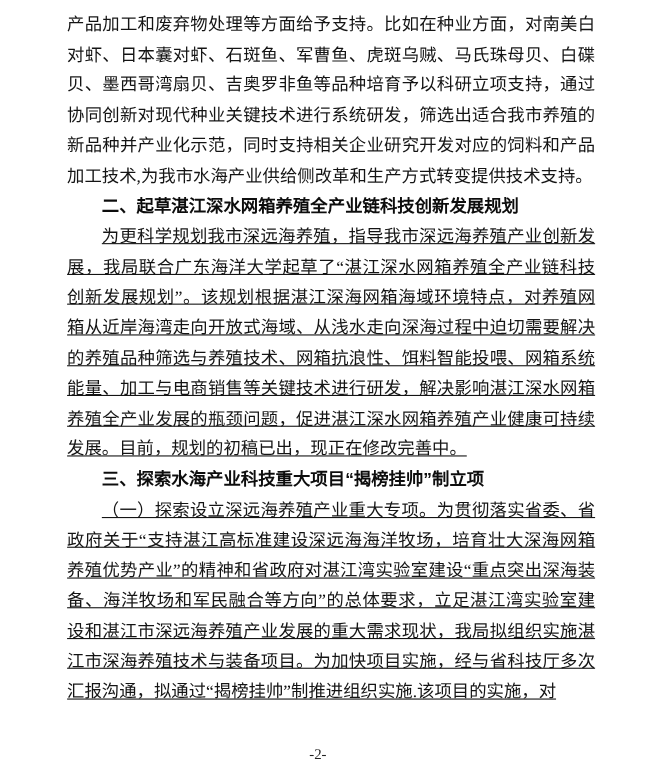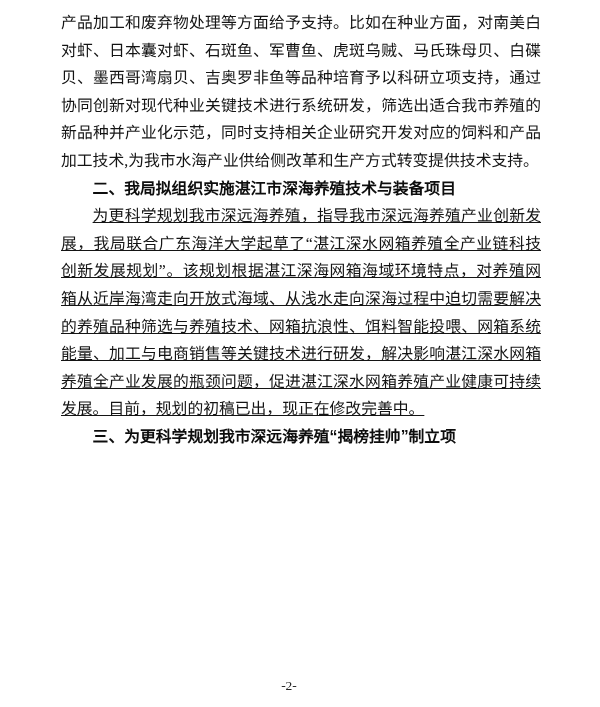--- a/index.html
+++ b/index.html
@@ -52,21 +52,22 @@
     line-height: 1;
     color: #222222;
   }
 </style>
 </head>
 <body>
 
 <div class="page">
   <p class="para">产品加工和废弃物处理等方面给予支持。比如在种业方面，对南美白对虾、日本囊对虾、石斑鱼、军曹鱼、虎斑乌贼、马氏珠母贝、白碟贝、墨西哥湾扇贝、吉奥罗非鱼等品种培育予以科研立项支持，通过协同创新对现代种业关键技术进行系统研发，筛选出适合我市养殖的新品种并产业化示范，同时支持相关企业研究开发对应的饲料和产品加工技术,为我市水海产业供给侧改革和生产方式转变提供技术支持。</p>
 
-  <h2 class="heading">二、我局拟组织实施湛江市深海养殖技术与装备项目</h2>
+  <h2 class="heading">二、起草湛江深水网箱养殖全产业链科技创新发展规划</h2>
 
   <p class="para indent">为更科学规划我市深远海养殖，指导我市深远海养殖产业创新发展，我局联合广东海洋大学起草了“湛江深水网箱养殖全产业链科技创新发展规划”。该规划根据湛江深海网箱海域环境特点，对养殖网箱从近岸海湾走向开放式海域、从浅水走向深海过程中迫切需要解决的养殖品种筛选与养殖技术、网箱抗浪性、饵料智能投喂、网箱系统能量、加工与电商销售等关键技术进行研发，解决影响湛江深水网箱养殖全产业发展的瓶颈问题，促进湛江深水网箱养殖产业健康可持续发展。目前，规划的初稿已出，现正在修改完善中。</p>
 
-  <h2 class="heading">三、为更科学规划我市深远海养殖“揭榜挂帅”制立项</h2>
+  <h2 class="heading">三、探索水海产业科技重大项目“揭榜挂帅”制立项</h2>
 
+  <p class="para indent">（一）探索设立深远海养殖产业重大专项。为贯彻落实省委、省政府关于“支持湛江高标准建设深远海海洋牧场，培育壮大深海网箱养殖优势产业”的精神和省政府对湛江湾实验室建设“重点突出深海装备、海洋牧场和军民融合等方向”的总体要求，立足湛江湾实验室建设和湛江市深远海养殖产业发展的重大需求现状，我局拟组织实施湛江市深海养殖技术与装备项目。为加快项目实施，经与省科技厅多次汇报沟通，拟通过“揭榜挂帅”制推进组织实施.该项目的实施，对</p>
 
   <div class="footer">-2-</div>
 </div>
 
 </body></html>

